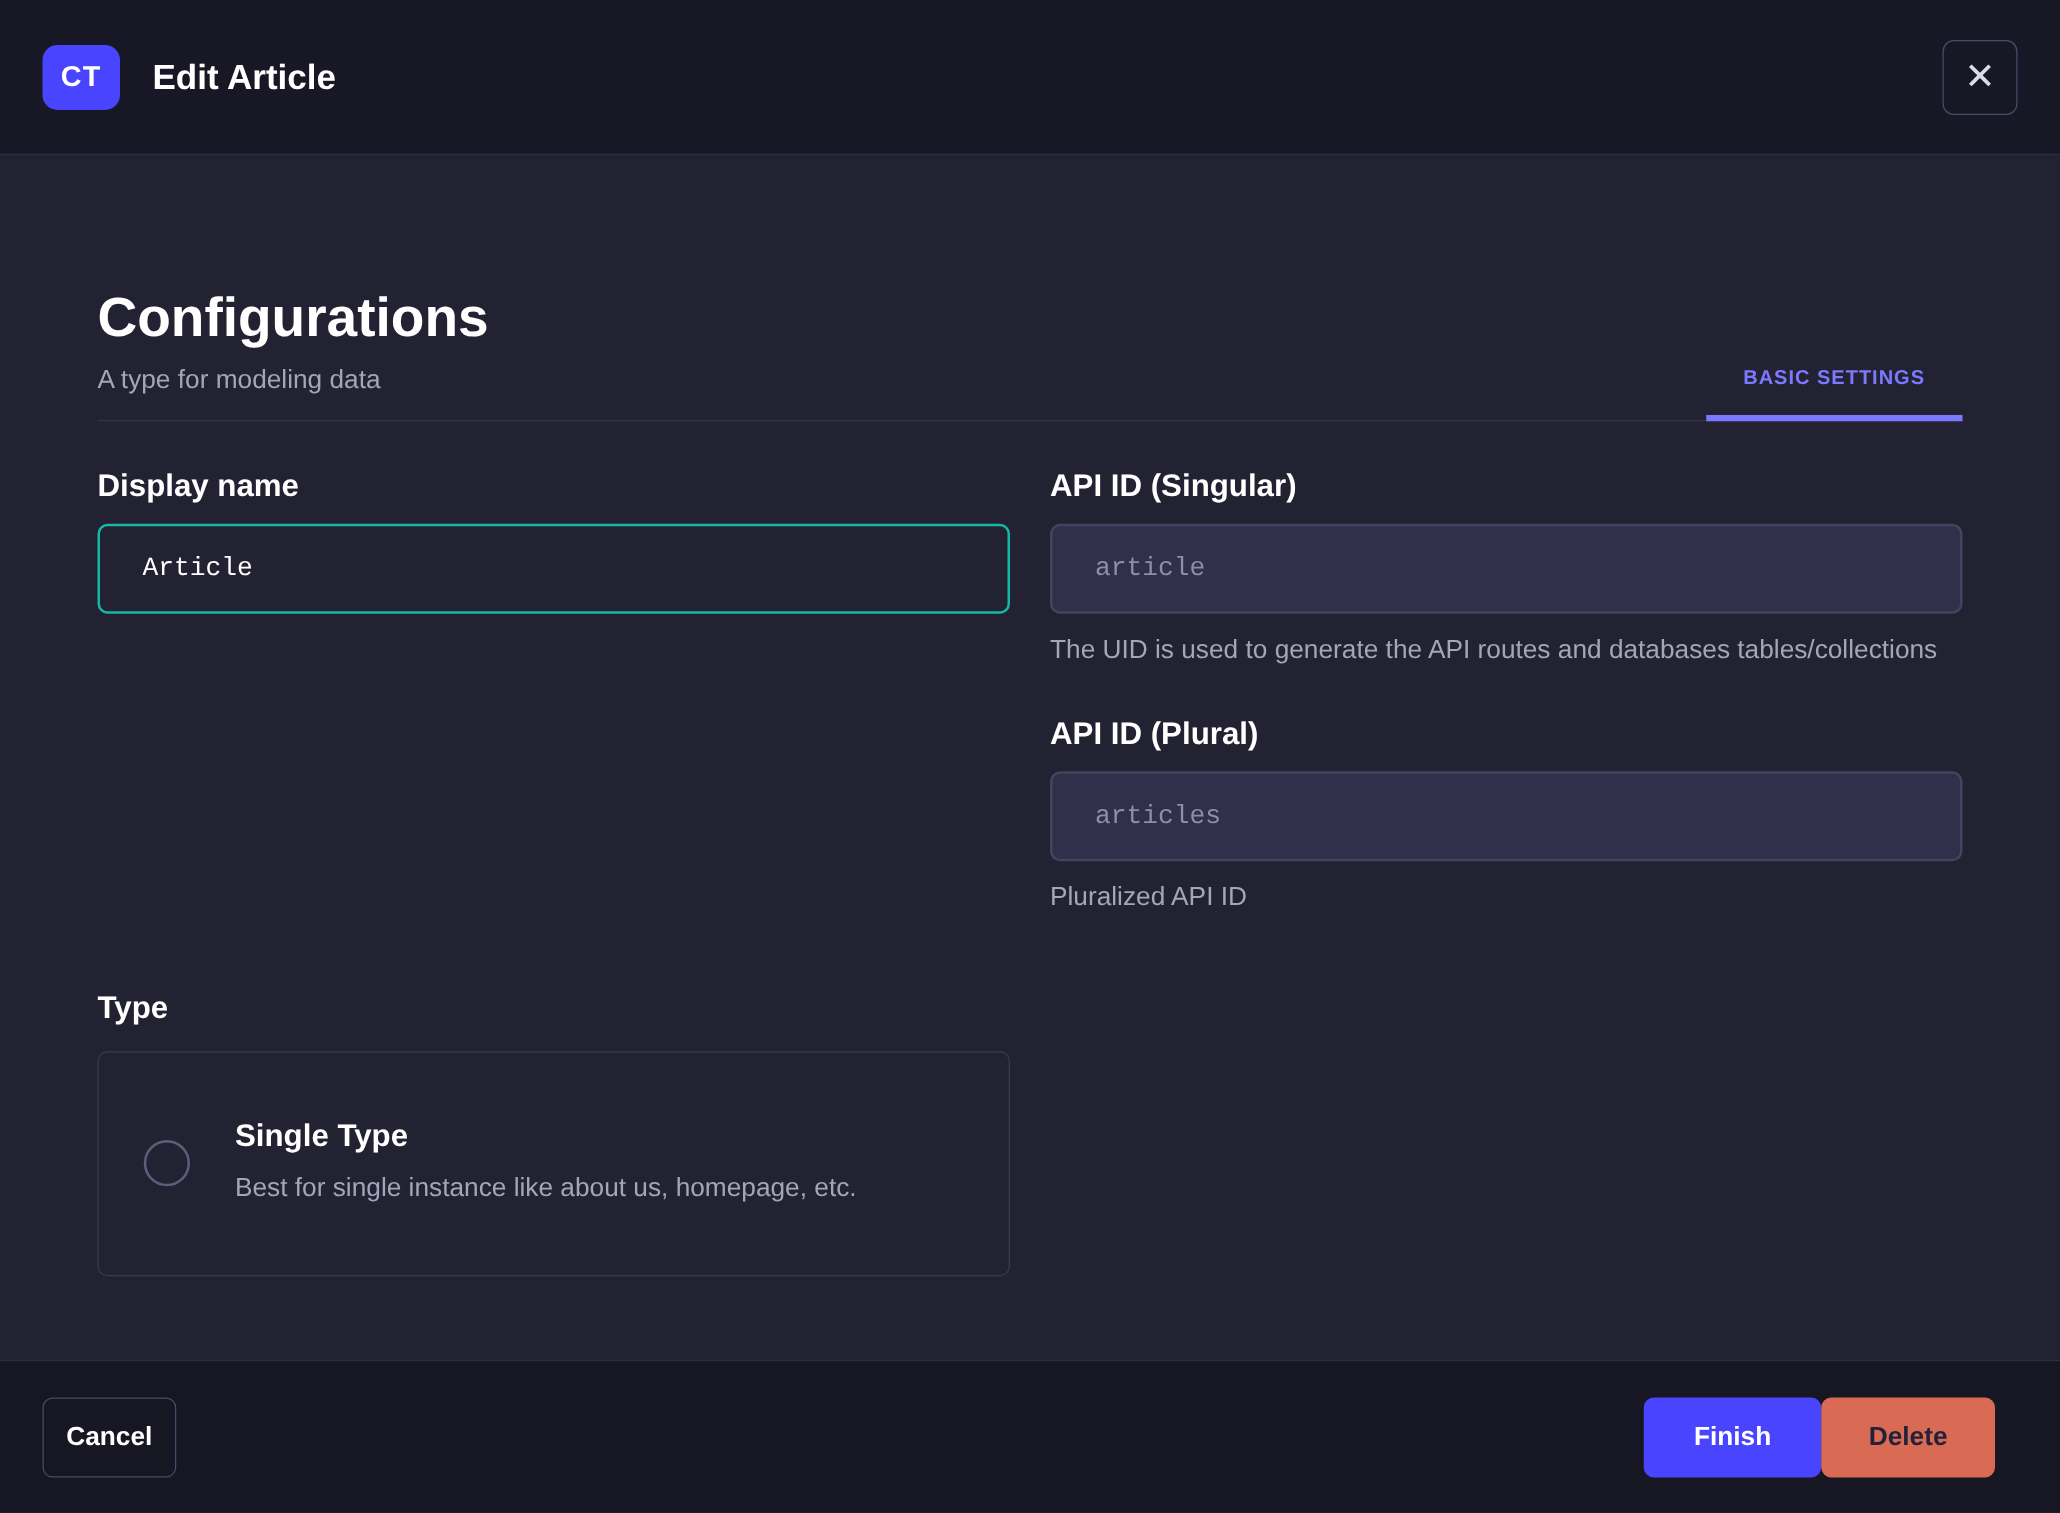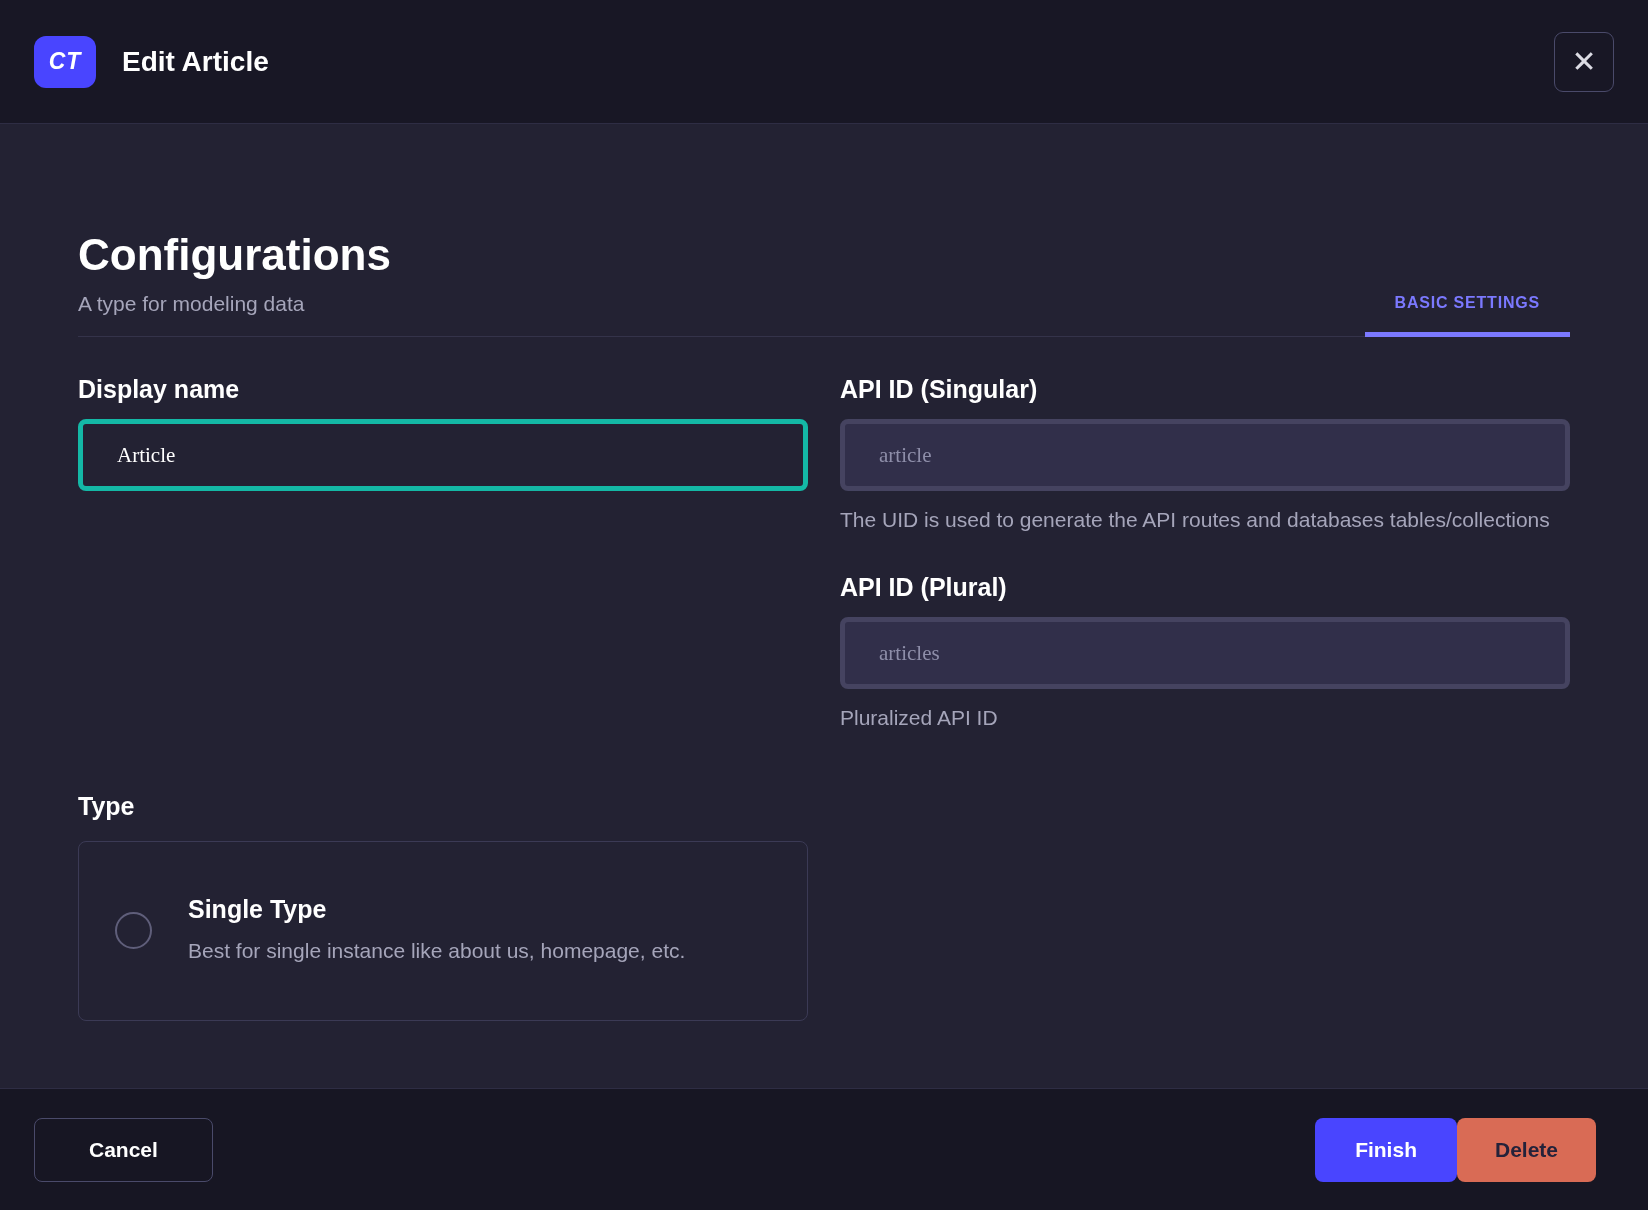--- a/index.html
+++ b/index.html
@@ -15,21 +15,21 @@
   .modal-header {
     height: 124px; flex: 0 0 124px;
     background: #181725;
     border-bottom: 1px solid #2e2d44;
     display: flex; align-items: center;
     padding: 0 34px; gap: 26px;
   }
   .ct-badge {
     width: 62px; height: 52px; border-radius: 12px;
     background: #4945ff; color: #ffffff;
-    font-style: italic; font-weight: bold; font-size: 23px; letter-spacing: 1px;
+    font-weight: bold; font-size: 23px; letter-spacing: 1px;
     display: flex; align-items: center; justify-content: center;
   }
   .modal-title { font-size: 28px; font-weight: bold; color: #ffffff; }
   .close-btn {
     margin-left: auto;
     width: 60px; height: 60px;
     background: transparent;
     border: 1px solid #4a4a6a; border-radius: 9px;
     color: #dcdce4; font-size: 30px; line-height: 1;
     display: flex; align-items: center; justify-content: center;
@@ -67,23 +67,23 @@
     display: grid; grid-template-columns: 1fr 1fr; column-gap: 32px;
     align-items: start;
   }
   .field-label {
     display: block; font-size: 25px; font-weight: bold; color: #ffffff;
     margin-bottom: 15px;
   }
   .text-input {
     width: 100%; height: 72px;
     background: transparent;
-    border: 5px solid #14b8a6; border-radius: 8px;
+    border: 2px solid #14b8a6; border-radius: 8px;
     color: #ffffff; font-size: 21px;
-    font-family: Liberation Serif, serif;
+    font-family: Liberation Mono, monospace;
     padding: 16px 34px; outline: none;
   }
   .text-input.disabled-input { background: #312f4a; color: #8e8ea9; border-color: #454360; }
   .helper-text { font-size: 21px; color: #a5a5ba; margin-top: 14px; line-height: 1.45; }
   .field-group + .field-group { margin-top: 38px; }
 
   
   .type-label { margin-top: 58px; }
   .cards-grid {
     margin-top: 20px;
@@ -119,21 +119,21 @@
   }
   .btn {
     height: 64px; border-radius: 8px;
     font-size: 21px; font-weight: bold;
     font-family: "Liberation Sans", "DejaVu Sans", sans-serif;
     display: flex; align-items: center; justify-content: center;
     cursor: pointer; border: none;
   }
   .btn-cancel {
     background: transparent; border: 1px solid #4a4a6a;
-    color: #ffffff; padding: 0 54px;
+    color: #ffffff; padding: 0 18px;
   }
   .footer-spacer { flex: 1; }
   .btn-delete { background: #d96b55; color: #24223a; padding: 0 38px; margin-right: 18px; }
   .btn-finish { background: #4945ff; color: #ffffff; padding: 0 40px; }
 </style>
 </head>
 <body>
 
 <div class="modal">
 

